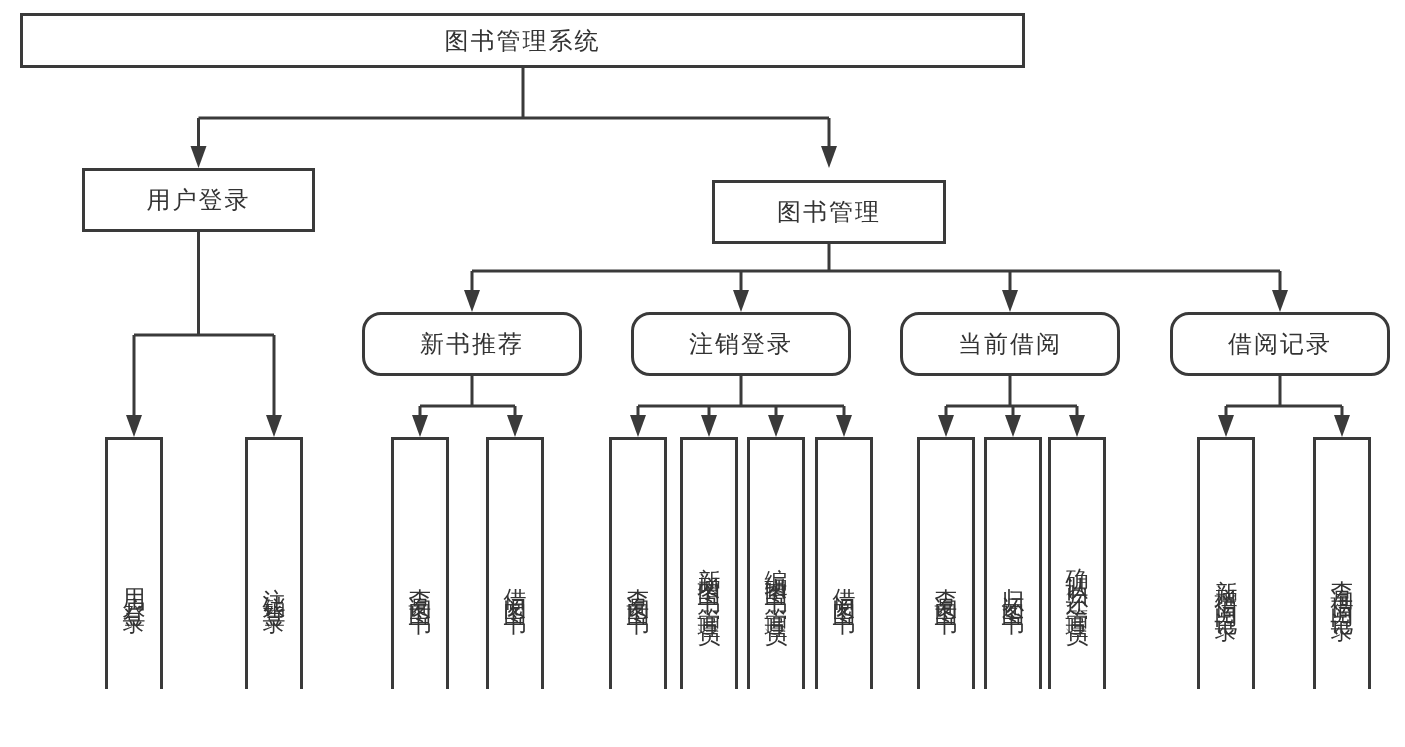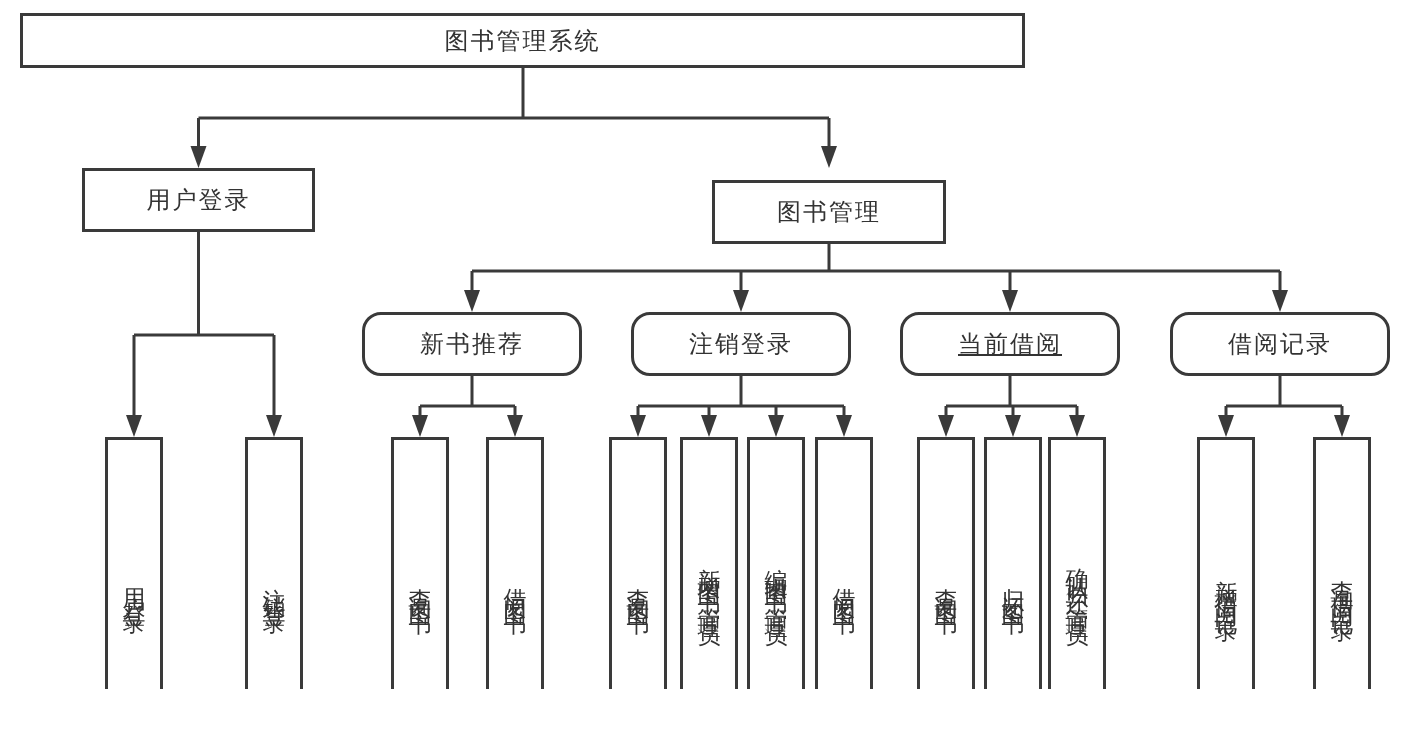--- a/index.html
+++ b/index.html
@@ -35,21 +35,21 @@
     text-orientation:mixed;
     letter-spacing:8px;
     line-height:1;
   }
   .root-node{left:20px;top:13px;width:1005px;height:55px;}
   .n-login{left:82px;top:168px;width:233px;height:64px;}
   .n-mgmt{left:712px;top:180px;width:234px;height:64px;}
   .n-l3{top:312px;height:64px;width:220px;border-radius:19px;}
   .n-newbook{left:362px;}
   .n-borrow{left:631px;}
-  .n-current{left:900px;text-decoration:underline;}
+  .n-current{left:900px;}
   .n-records{left:1170px;}
   .leaf{top:437px;width:58px;height:298px;}
   .leaf-1{left:105px;}  .leaf-2{left:245px;}
   .leaf-3{left:391px;}  .leaf-4{left:486px;}
   .leaf-5{left:609px;}  .leaf-6{left:680px;}
   .leaf-7{left:747px;}  .leaf-8{left:815px;}
   .leaf-9{left:917px;}  .leaf-10{left:984px;}
   .leaf-11{left:1048px;}.leaf-12{left:1197px;}
   .leaf-13{left:1313px;}
   .watermark{

